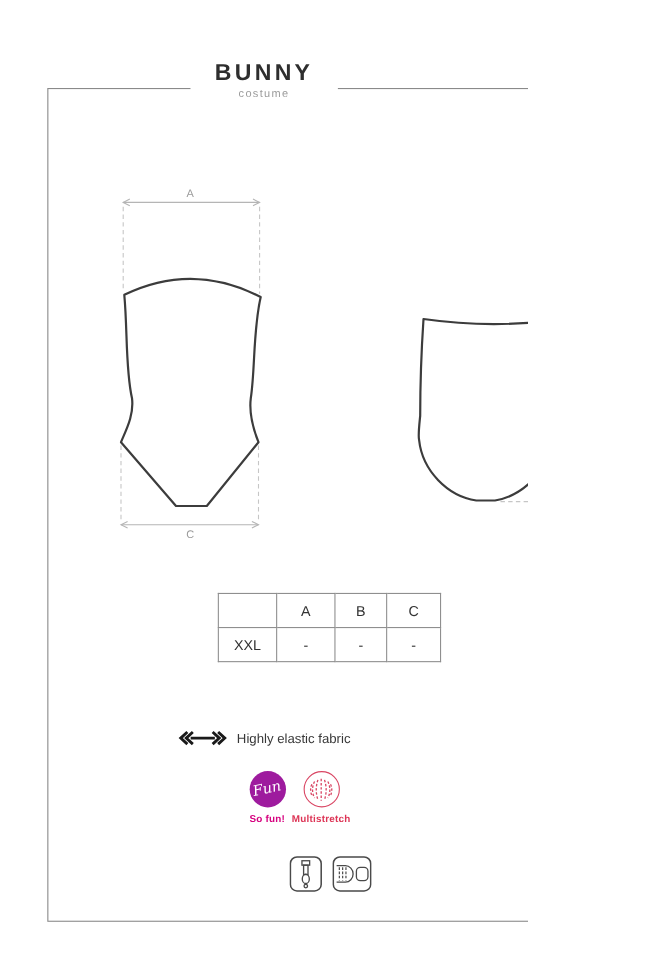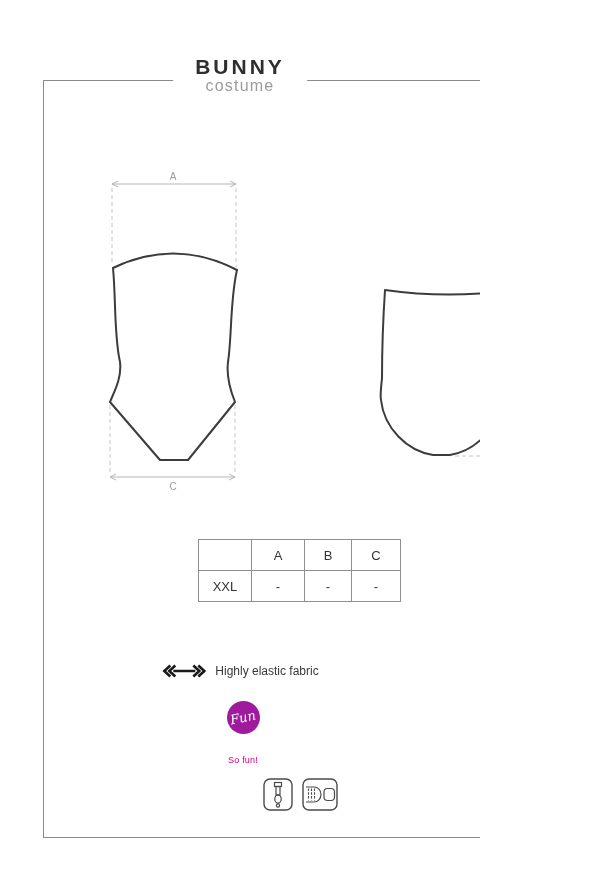--- a/index.html
+++ b/index.html
@@ -7,21 +7,21 @@
         font-family:"Liberation Sans",sans-serif;overflow:hidden;}
 
   
   .frame{position:absolute;left:43px;top:80px;width:518px;height:756px;
          border:1px solid #8a8a8a;}
 
   
   .header{position:absolute;left:50%;top:54px;transform:translateX(-50%);
           background:#ffffff;padding:0 22px;text-align:center;z-index:3;}
   .title{font-size:21px;font-weight:600;letter-spacing:3px;color:#2e2e2e;line-height:26px;}
-  .subtitle{font-size:16px;color:#9b9b9b;letter-spacing:1.2px;line-height:12px;}
+  .subtitle{font-size:10px;color:#9b9b9b;letter-spacing:1.2px;line-height:12px;}
 
   
   .diagram-svg{position:absolute;left:0;top:0;z-index:1;pointer-events:none;}
   .dim-label{position:absolute;width:14px;text-align:center;font-size:10px;
              color:#9a9a9a;z-index:2;}
 
   
   .size-table{position:absolute;left:198px;top:539px;border-collapse:collapse;
               table-layout:fixed;z-index:2;}
   .size-table td{border:1px solid #8f8f8f;height:30px;text-align:center;
@@ -35,21 +35,21 @@
 
   
   .badge{position:absolute;width:74px;text-align:center;z-index:2;}
   .badge-circle{width:33px;height:33px;border-radius:50%;margin:0 auto;
                 display:flex;align-items:center;justify-content:center;box-sizing:border-box;}
   .fun-circle{background:#9e1b9e;}
   .fun-text{color:#fff;font-family:"DejaVu Serif",serif;font-style:italic;
             font-size:13px;transform:rotate(-12deg);}
   .stretch-circle{border:1.6px solid #d94563;}
   .quality-circle{border:1.6px solid #4a67b5;}
-  .badge-label{font-size:9px;font-weight:normal;margin-top:21px;letter-spacing:0.2px;}
+  .badge-label{font-size:9px;font-weight:bold;margin-top:5px;letter-spacing:0.2px;}
   .fun-label{color:#d6017f;}
   .stretch-label{color:#dd3556;}
   .quality-label{color:#3f5cac;}
 
   
   .care-row{position:absolute;left:0;top:778px;width:600px;display:flex;
             justify-content:center;gap:9px;z-index:2;}
 </style>
 </head>
 <body>
@@ -132,20 +132,36 @@
     <span class="elastic-text">Highly elastic fabric</span>
   </div>
 
   <div class="badge" style="left:206px;top:701px;">
     <div class="badge-circle fun-circle">
       <span class="fun-text">Fun</span>
     </div>
     <div class="badge-label fun-label">So fun!</div>
   </div>
 
+  <div class="badge" style="left:255px;top:701px;">
+    <div class="badge-circle stretch-circle">
+      <svg width="24" height="24" viewBox="0 0 24 24">
+        <g stroke="#d94563" stroke-width="1.2" fill="none" stroke-dasharray="2.2 1.6">
+          <line x1="12" y1="2" x2="12" y2="22"></line>
+          <path d="M9,3 C7,9 7,15 9,21"></path>
+          <path d="M15,3 C17,9 17,15 15,21"></path>
+          <path d="M6,4.5 C3.5,9 3.5,15 6,19.5"></path>
+          <path d="M18,4.5 C20.5,9 20.5,15 18,19.5"></path>
+          <path d="M3.5,7 C2,10 2,14 3.5,17"></path>
+          <path d="M20.5,7 C22,10 22,14 20.5,17"></path>
+        </g>
+      </svg>
+    </div>
+    <div class="badge-label stretch-label">Multistretch</div>
+  </div>
 
 
   <div class="care-row">
     <svg width="30" height="33" viewBox="0 0 30 33">
       <g stroke="#4a4a4a" stroke-width="1.4" fill="none">
         <rect x="1" y="1" width="28" height="31" rx="6"></rect>
         <rect x="11.5" y="4.5" width="7" height="4" stroke-width="1.2"></rect>
         <rect x="13" y="8.5" width="4" height="8.5" stroke-width="1.2"></rect>
         <ellipse cx="15" cy="21" rx="3.2" ry="4.2" stroke-width="1.2"></ellipse>
         <circle cx="15" cy="27.5" r="1.6" stroke-width="1.2"></circle>

